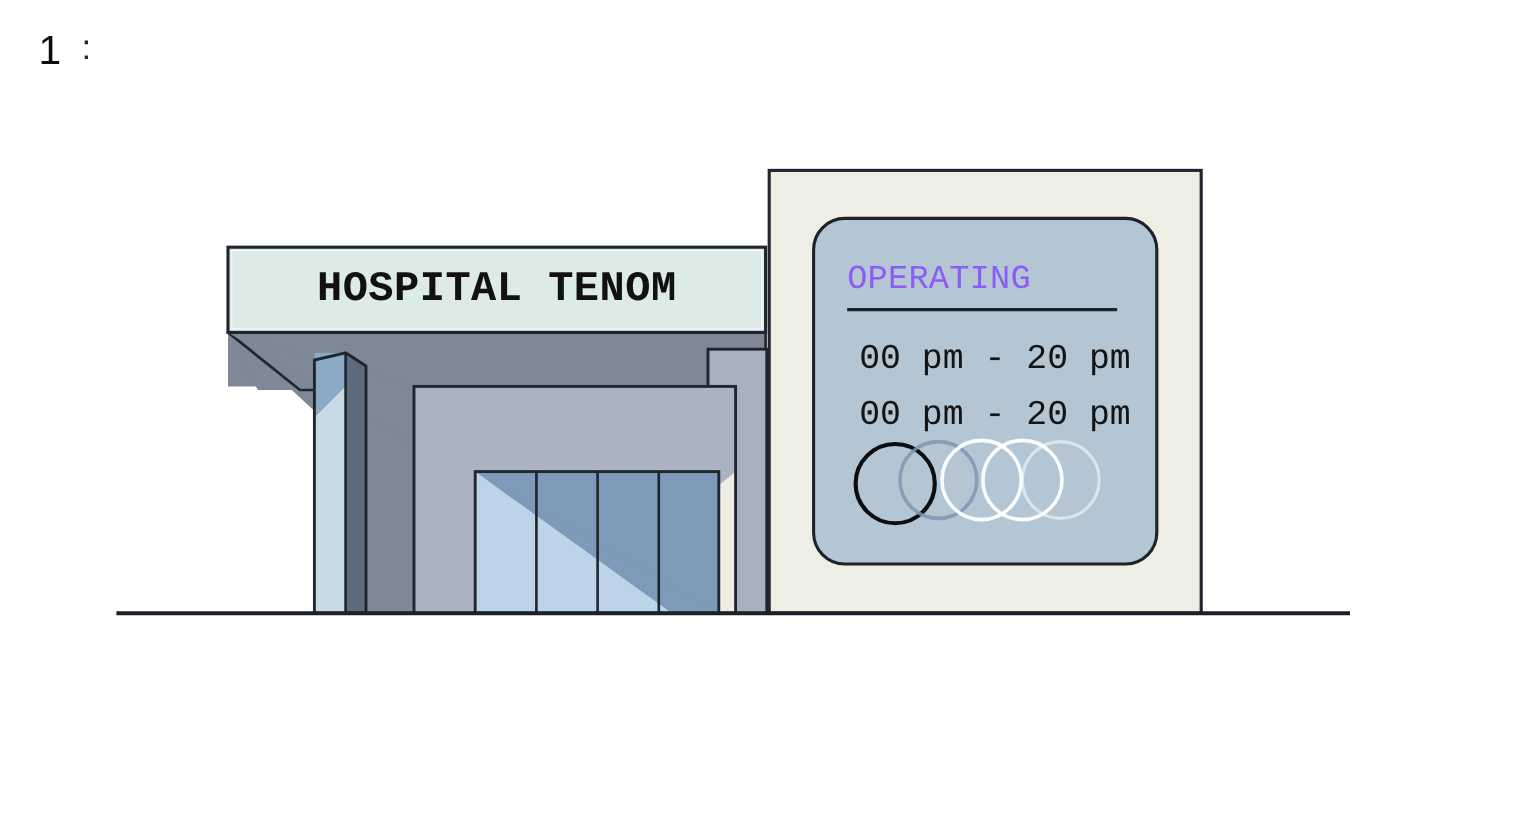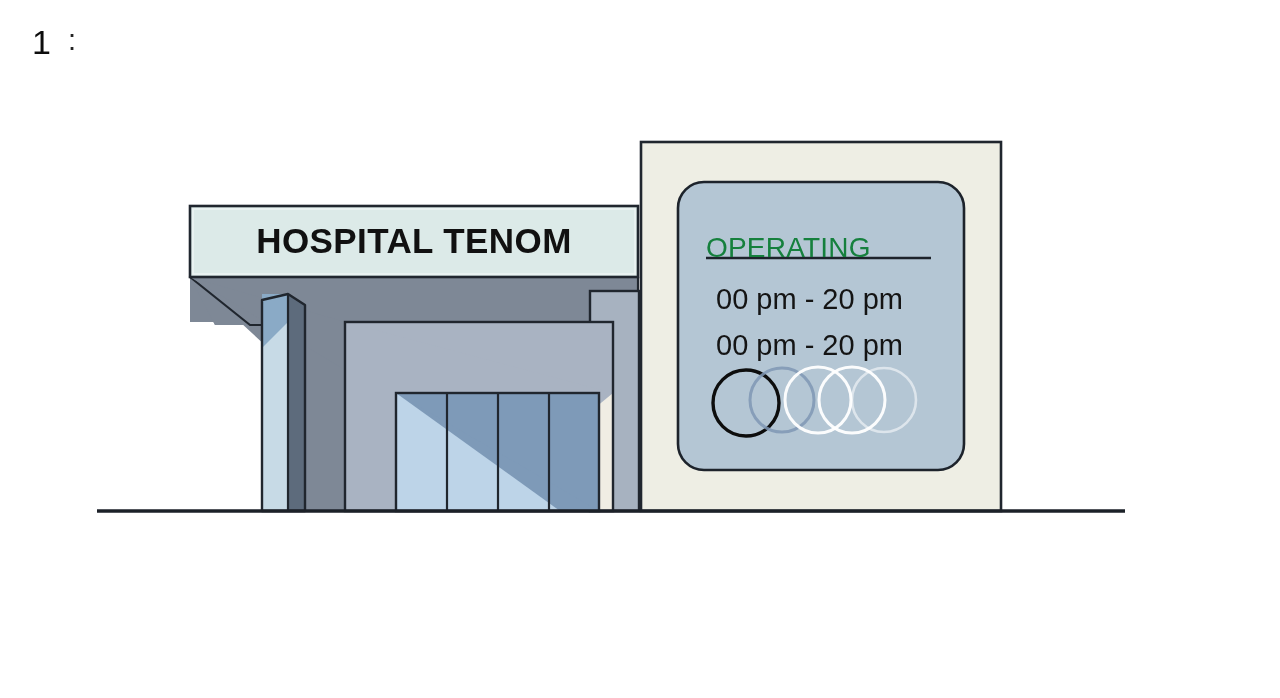--- a/index.html
+++ b/index.html
@@ -7,33 +7,33 @@
     width:1280px;height:698px;
     background:#ffffff;
     font-family:"Liberation Sans", sans-serif;
     overflow:hidden;
     position:relative;
   }
   #scene{position:absolute;left:0;top:0;width:1280px;height:698px;}
   .svgwrap{position:absolute;left:0;top:0;}
 
   
-  .txt{position:absolute;white-space:nowrap;color:#0d0d0d;}
+  .txt{position:absolute;white-space:nowrap;color:#0d0d0d;font-family:Liberation Mono, monospace;}
 
   #marquee-text{
     left:190px; top:206px; width:448px; height:70px;
     display:flex; align-items:center; justify-content:center;
     font-size:35px; font-weight:700; letter-spacing:.4px;
     color:#111111;
   }
 
   #sign-heading{
-    left:706px; top:232px;
+    left:706px; top:218px;
     font-size:28px; font-weight:400; letter-spacing:.2px;
-    color:#15803d;
+    color:#8b5cf6;
   }
 
   #hours-1{ left:716px; top:283px; font-size:29px; font-weight:400; color:#141414; }
   #hours-2{ left:716px; top:329px; font-size:29px; font-weight:400; color:#141414; }
 
   
   #hours-3{
     left:705px; top:362px; width:215px; height:76px;
   }
   #hours-3 .glyph{

